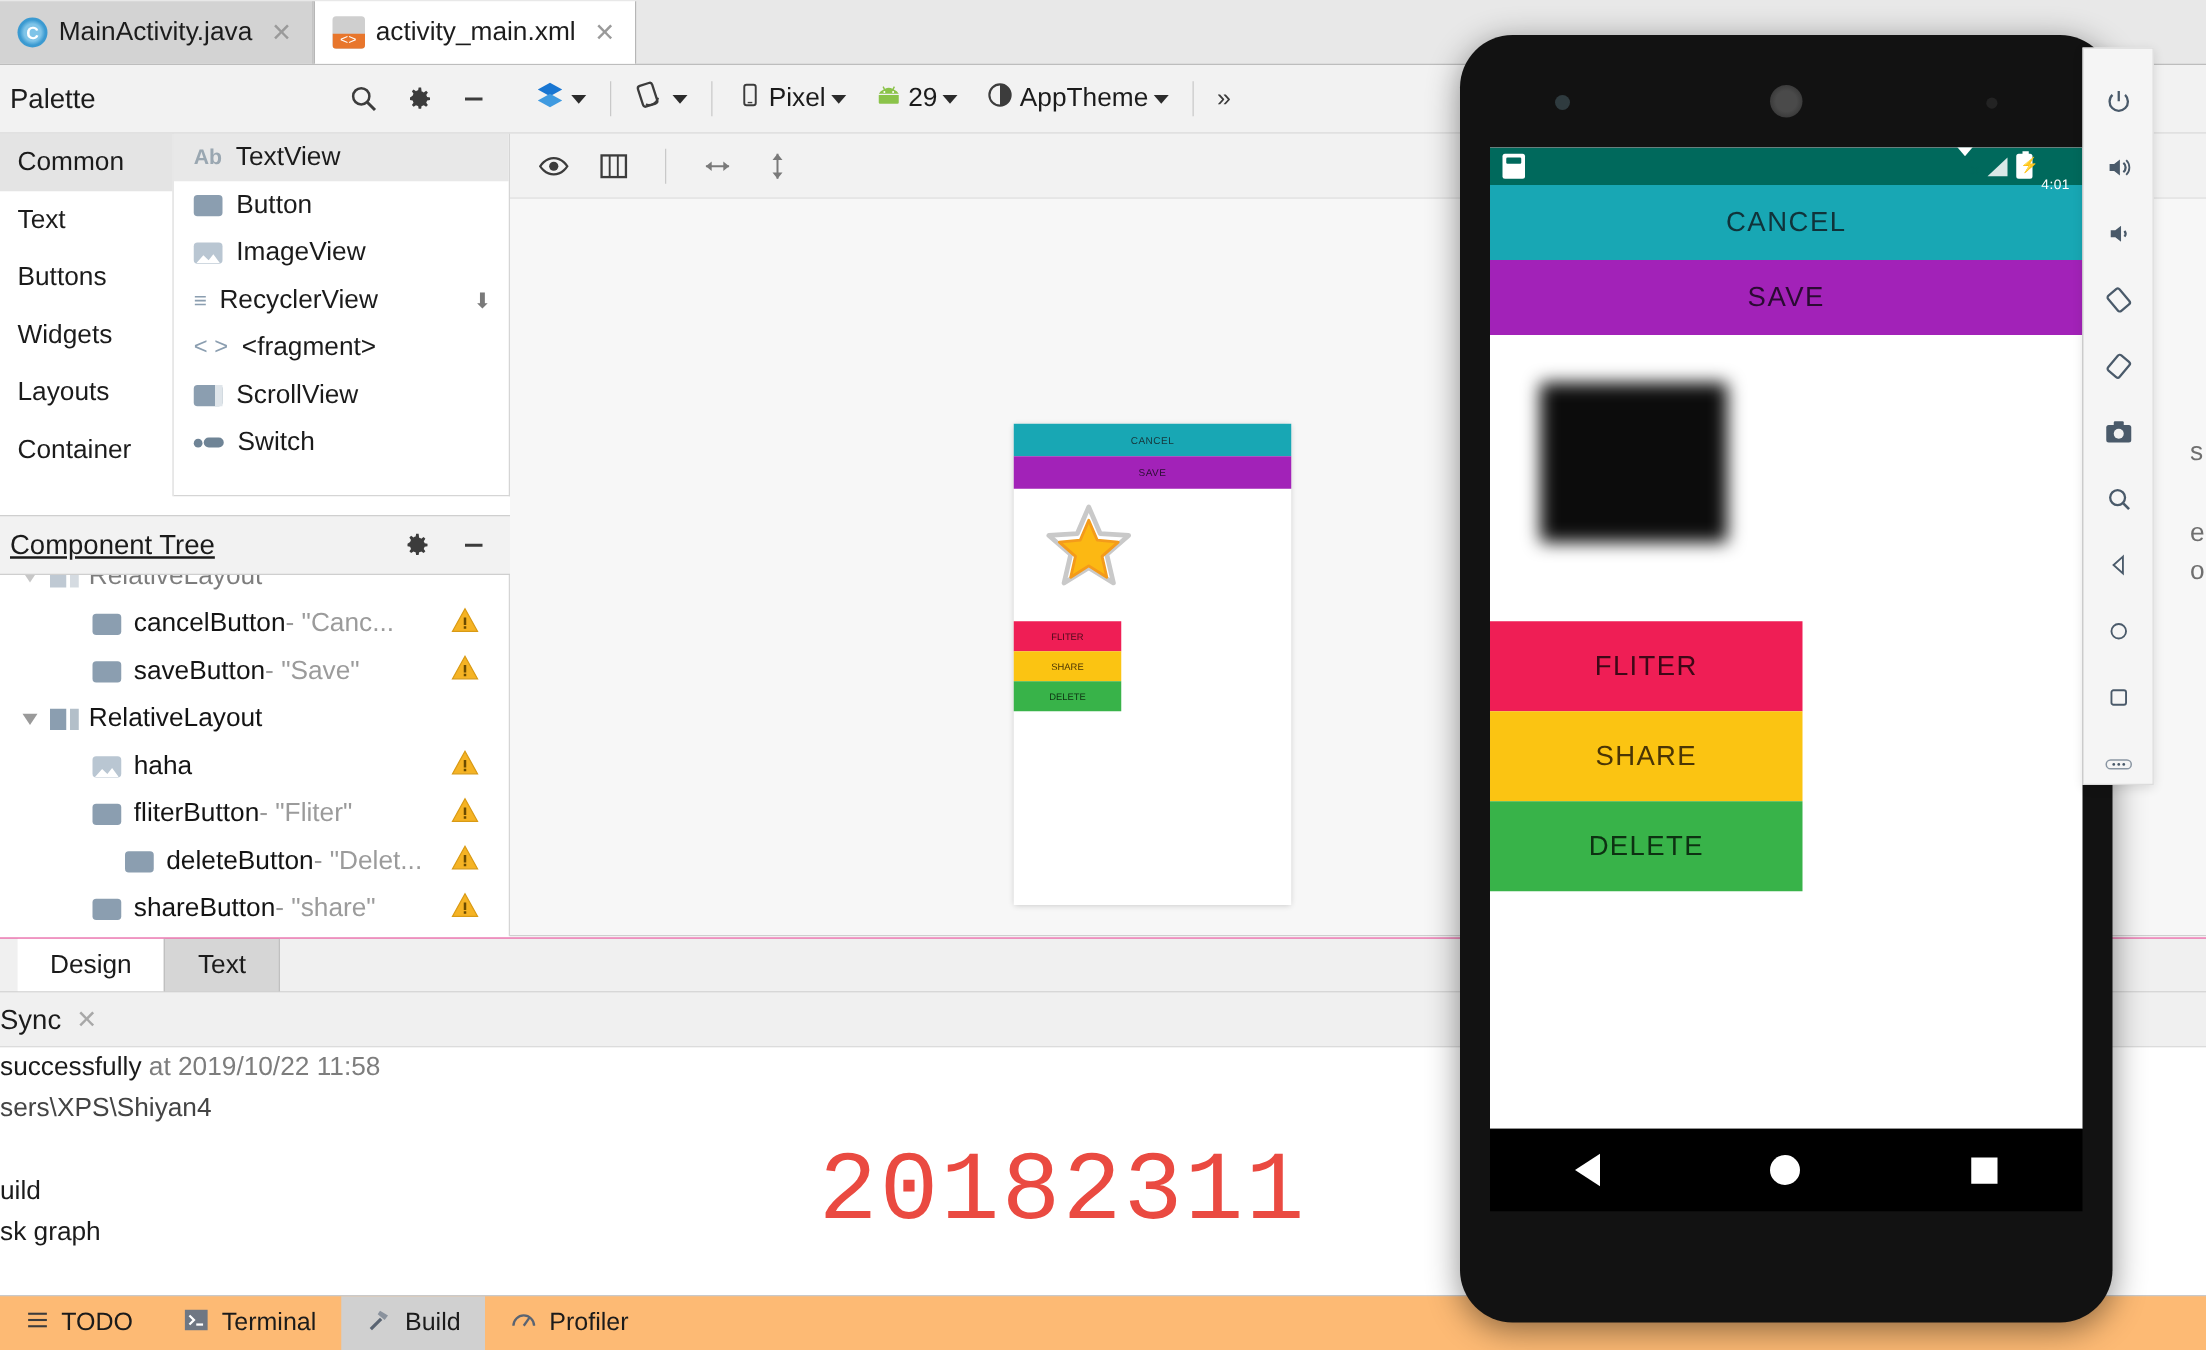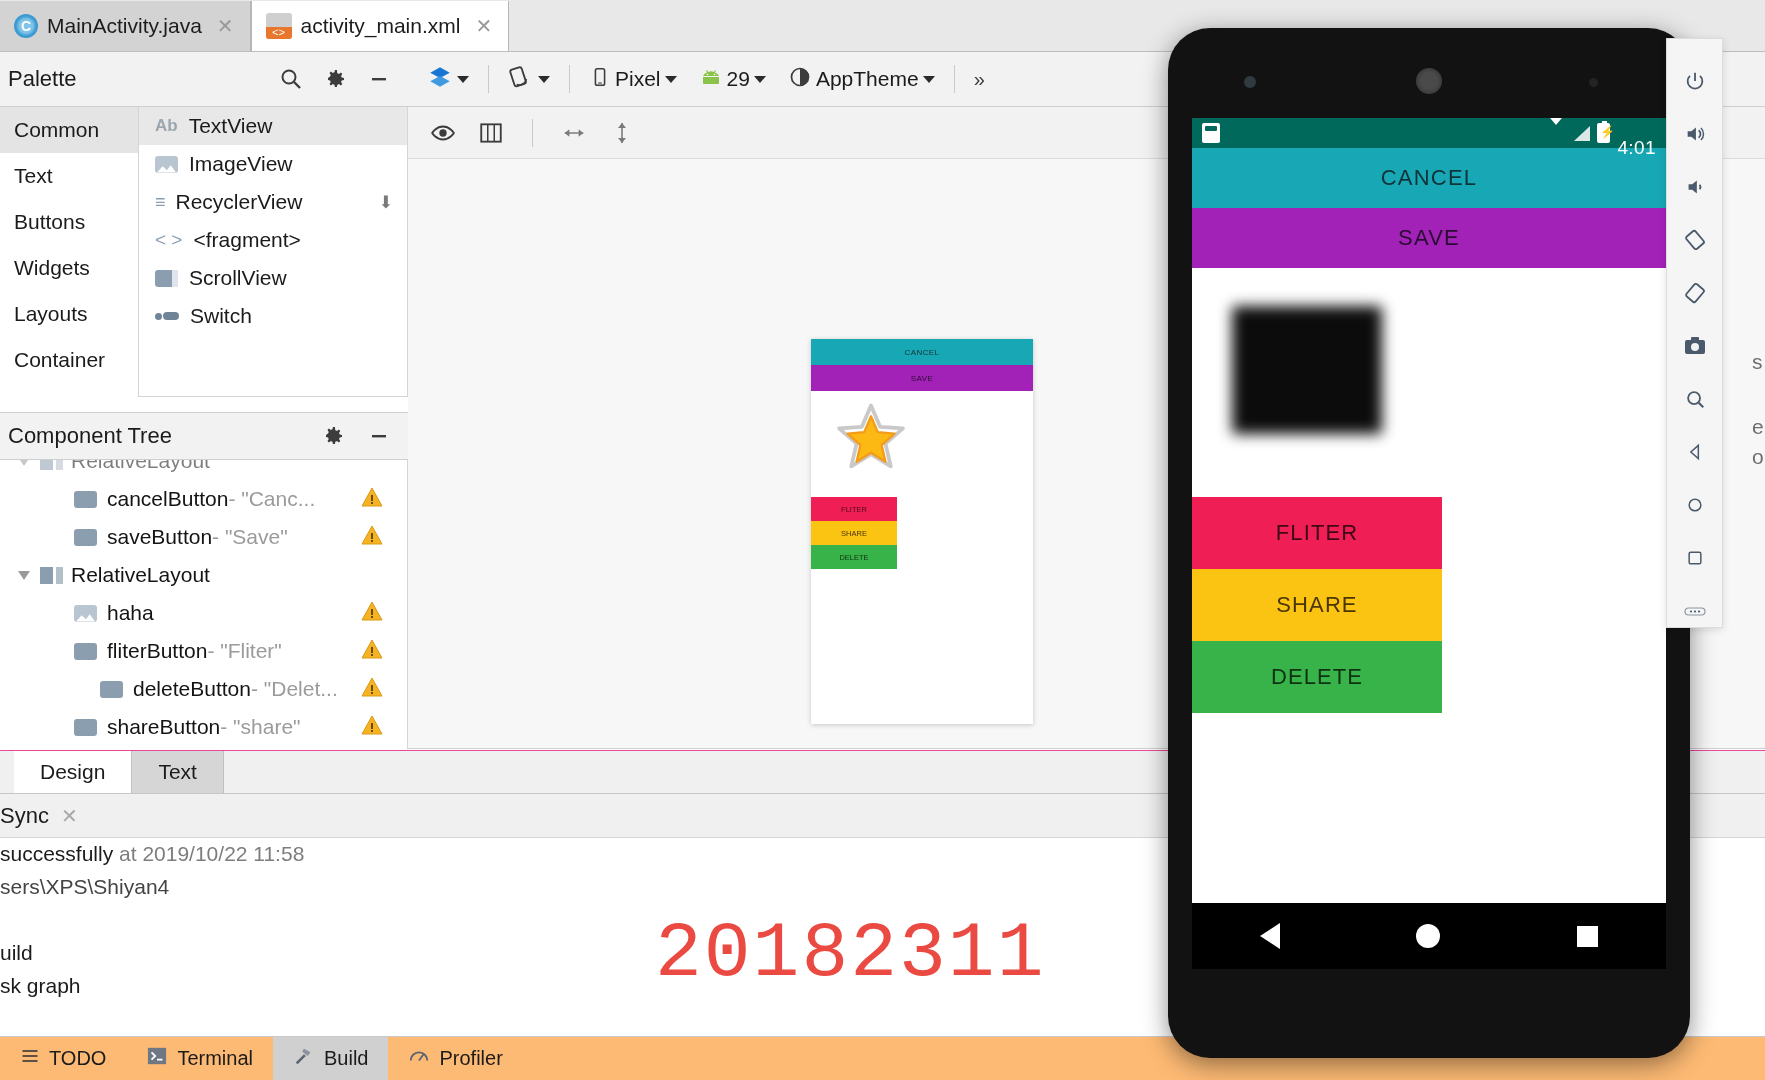--- a/index.html
+++ b/index.html
@@ -69,21 +69,21 @@
   .lst { color:#8b9eb0; font-size:18px; letter-spacing:-1px;}
   .frg { color:#8b9eb0; font-size:19px;}
   .sw { display:inline-flex;align-items:center;gap:1px;}
   .sw .d{width:7px;height:7px;border-radius:50%;background:#6f8496;}
   .sw .b{width:16px;height:8px;border-radius:5px;background:#6f8496;}
 
   
   .ctree-hdr { position:absolute; left:0; top:412px; width:408px; height:48px;
     background:#f2f2f2; border-top:1px solid #cfcfcf; border-bottom:1px solid #cfcfcf;
     display:flex; align-items:center; }
-  .ctree-hdr .title{ font-size:22px; color:#1b1b1b; margin-left:8px;}
+  .ctree-hdr .title{ font-size:22px; color:#1b1b1b; margin-left:8px;text-decoration:underline;}
   .ctree-hdr .tools{ margin-left:auto; display:flex; gap:20px; padding-right:16px;}
   .ctree { position:absolute; left:0; top:460px; width:408px; height:289px; background:#fff;
     overflow:hidden; border-right:1px solid #d5d5d5;}
   .trow { height:38px; display:flex; align-items:center; font-size:21px; color:#141414; position:relative;}
   .trow .nm { white-space:nowrap; }
   .trow .val { color:#9b9b9b; }
   .trow .warn { position:absolute; right:22px; }
   .tri { width:0;height:0;border-left:9px solid #9a9a9a;border-top:6px solid transparent;
     border-bottom:6px solid transparent; }
   .tri.open { border-left:6px solid transparent;border-right:6px solid transparent;
@@ -159,21 +159,21 @@
   .pbtn { position:absolute; right:-6px; background:#2b2b2b; border-radius:3px; }
   .pbtn.pw { top:162px; width:7px; height:58px; }
   .pbtn.vu { top:238px; width:7px; height:96px; }
 
   
   .sysbar { height:30px; background:#00695c; display:flex; align-items:center;
     padding:0 10px; color:#fff; font-size:15px; }
   .sysbar .sd { width:18px;height:20px;background:#fff; border-radius:2px 2px 2px 2px; position:relative;}
   .sysbar .sd:after{content:"";position:absolute;left:3px;top:3px;width:12px;height:5px;background:#00695c;border-radius:1px;}
   .sysbar .right { margin-left:auto; display:flex; align-items:center; gap:7px; }
-  .sysbar .clock { font-size:19px; letter-spacing:.4px;margin-top:30px; }
+  .sysbar .clock { font-size:11px; letter-spacing:.4px;margin-top:30px; }
   .wifi { width:22px;height:16px; position:relative; }
   .wifi .f{ width:0;height:0;border-left:11px solid transparent;border-right:11px solid transparent;
     border-top:13px solid #fff; }
   .wifi .x{ position:absolute; right:-1px; bottom:-2px; font-size:10px; color:#00695c; font-weight:bold;}
   .sig { width:0;height:0;border-left:16px solid transparent; border-bottom:15px solid #fff; opacity:.85;}
   .batt { width:13px;height:20px;border:2px solid #fff; border-radius:2px; position:relative; background:#fff;}
   .batt:before{content:"";position:absolute;left:3px;top:-4px;width:5px;height:3px;background:#fff;}
   .batt:after{content:"\26A1"; position:absolute; left:1px; top:0px; font-size:12px; color:#00695c;}
 
   .p-cancel { height:60px; background:#18a7b4; display:flex; align-items:center; justify-content:center;
@@ -318,20 +318,24 @@
           <span>Container</span>
         </div>
   </div>
 
   <div class="palette-list">
     <div class="pal-item sel">
       <span class="ab">Ab</span>
       <span>TextView</span>
     </div>
     <div class="pal-item">
+      <span class="sq"></span>
+      <span>Button</span>
+    </div>
+    <div class="pal-item">
       <span class="sq img"></span>
       <span>ImageView</span>
     </div>
     <div class="pal-item">
       <span class="lst">≡</span>
       <span>RecyclerView</span>
       <span class="dl">⬇</span>
     </div>
     <div class="pal-item">
       <span class="frg">&lt; &gt;</span>

